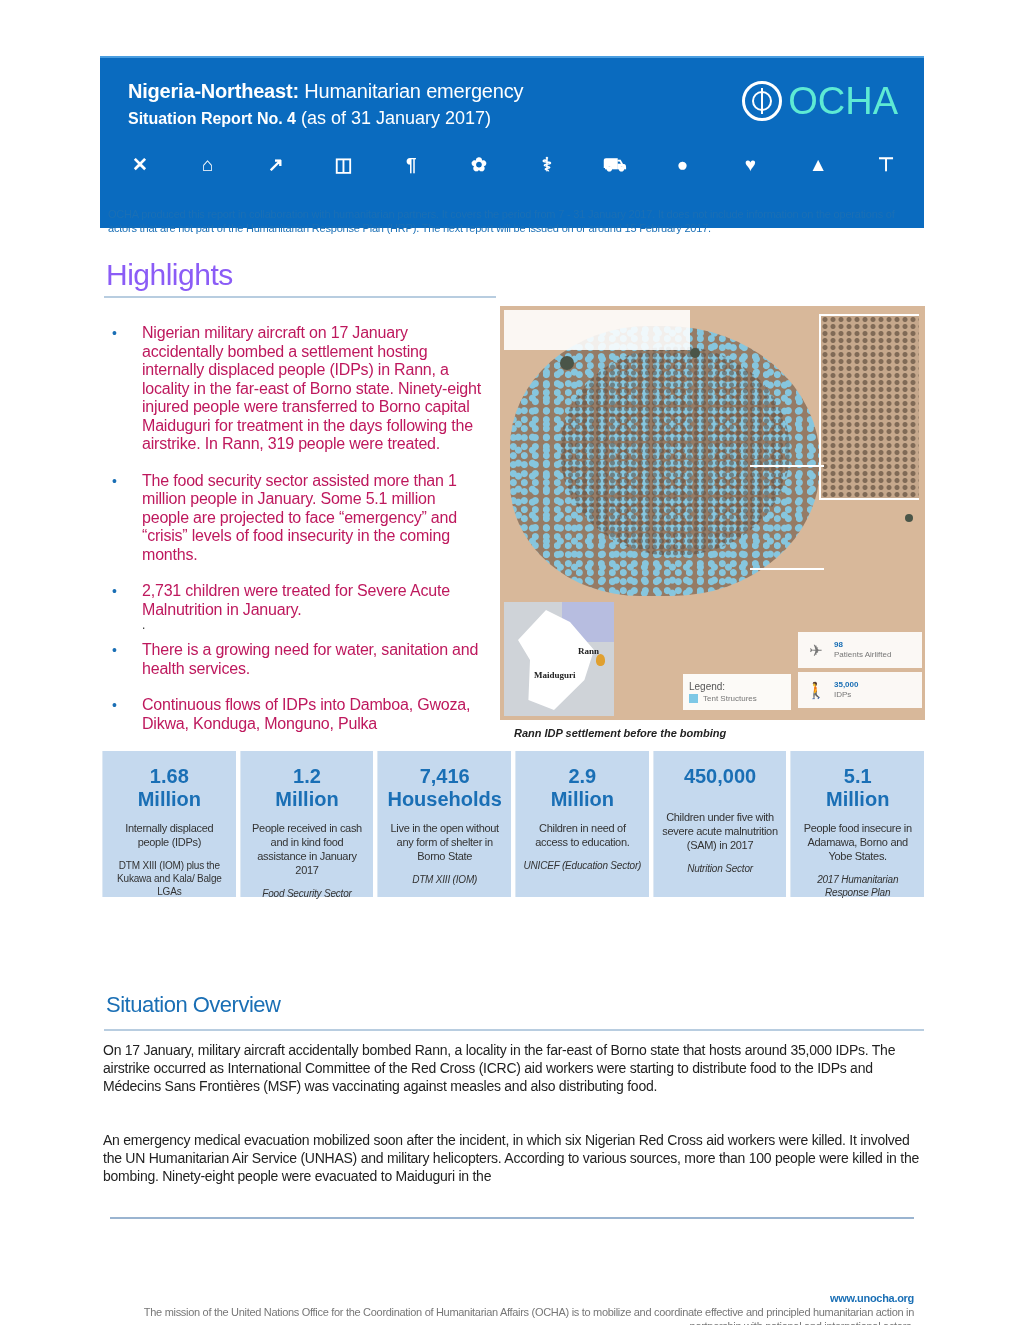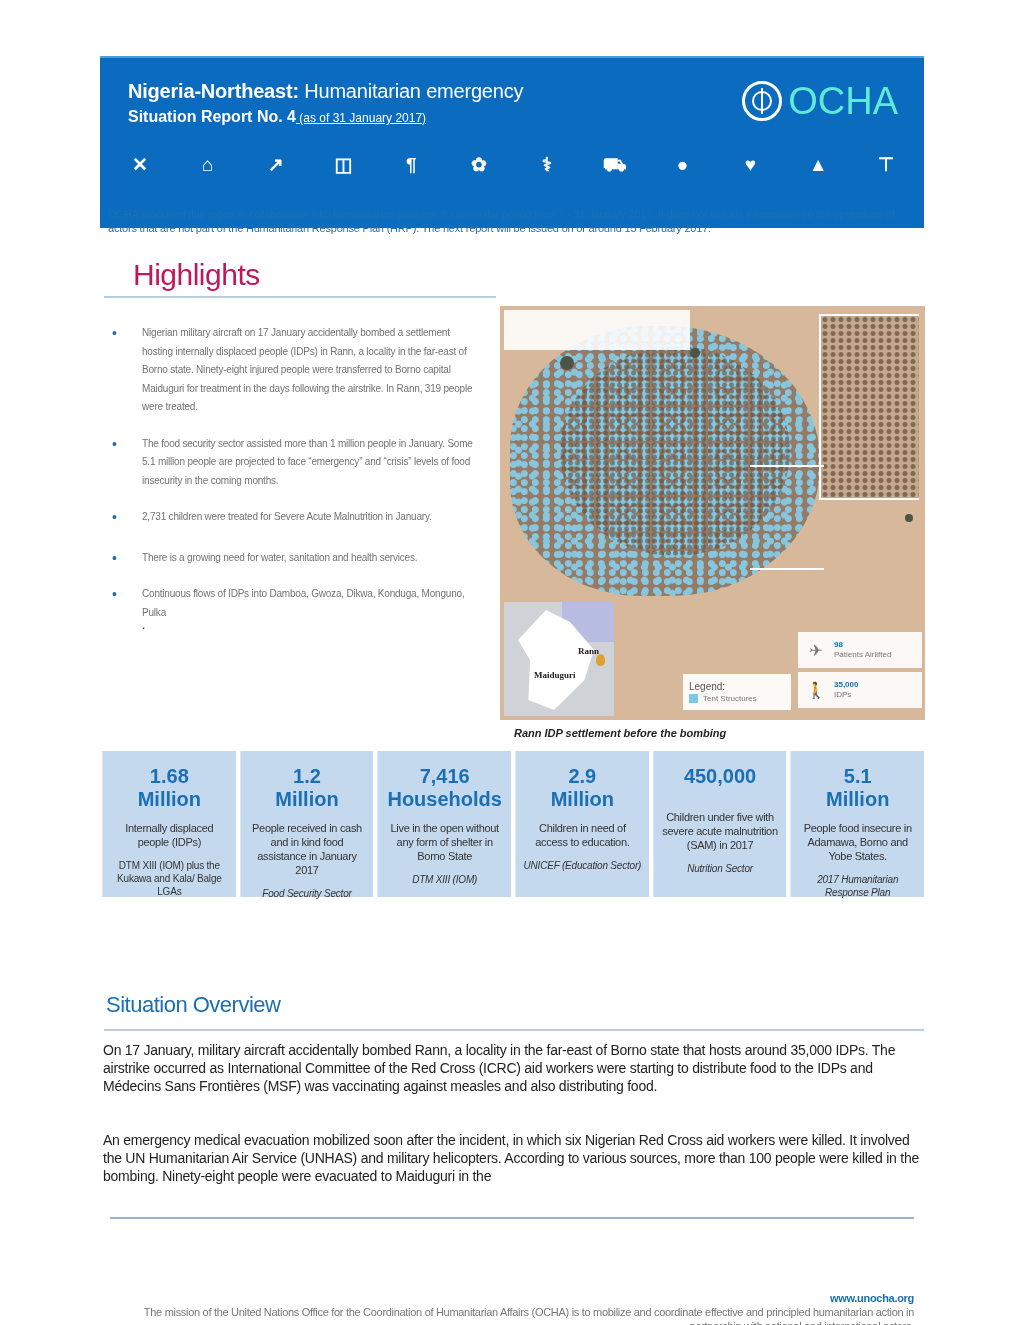--- a/index.html
+++ b/index.html
@@ -2,36 +2,36 @@
 <html><head>
 <meta charset="utf-8">
 <style>
   html, body { margin: 0; padding: 0; background: #ffffff; }
   body { width: 1024px; height: 1325px; position: relative; font-family: "Liberation Sans", sans-serif; color: #333; overflow: hidden; }
 
   .banner { position: absolute; left: 100px; top: 56px; width: 824px; height: 172px; background: #0a6bbf; border-top: 2px solid #4a9ee0; box-sizing: border-box; }
   .banner .title1 { position: absolute; left: 28px; top: 22px; font-size: 20px; color: #fff; letter-spacing: -0.2px; }
   .banner .title1 b { font-weight: bold; }
   .banner .title2 { position: absolute; left: 28px; top: 50px; font-size: 16px; color: #fff; }
-  .banner .title2 .sm { font-size: 12px; text-decoration: underline; }
+  .banner .title2 .sm { font-size: 18px; }
   .logo { position: absolute; right: 26px; top: 20px; height: 46px; display: flex; align-items: center; }
   .logo .emblem { width: 40px; height: 40px; border-radius: 50%; border: 3px solid #fff; box-sizing: border-box; position: relative; margin-right: 6px; }
   .logo .emblem::before { content: ""; position: absolute; left: 7px; top: 7px; width: 20px; height: 20px; border-radius: 50%; border: 2px solid #fff; box-sizing: border-box; }
   .logo .emblem::after { content: ""; position: absolute; left: 16px; top: 4px; width: 2px; height: 26px; background: #fff; }
   .logo .word { font-size: 38px; color: #5eead4; letter-spacing: 0px; font-weight: normal; }
   .icons { position: absolute; left: 28px; top: 92px; width: 770px; height: 30px; display: flex; justify-content: space-between; align-items: center; }
   .icons .ic { width: 24px; height: 24px; color: #fff; font-size: 19px; line-height: 24px; text-align: center; font-weight: bold; }
 
   .intro { position: absolute; left: 108px; top: 207px; width: 812px; font-size: 11px; line-height: 14px; color: #1a6fb5; letter-spacing: -0.2px; }
 
-  .h-highlights { position: absolute; left: 106px; top: 258px; font-size: 30px; color: #be185d; letter-spacing: -0.5px; margin-left: 27px; }
+  .h-highlights { position: absolute; left: 106px; top: 258px; font-size: 30px; color: #8b5cf6; letter-spacing: -0.5px; }
   .rule-hl { position: absolute; left: 104px; top: 296px; width: 392px; height: 2px; background: #b8cde0; }
 
   .bullets { position: absolute; left: 112px; top: 324px; width: 370px; margin: 0; padding: 0; list-style: none; }
-  .bullets li { position: relative; padding-left: 30px; font-size: 10px; line-height: 18.5px; color: #737373; margin-bottom: 18px; letter-spacing: -0.2px; }
+  .bullets li { position: relative; padding-left: 30px; font-size: 16px; line-height: 18.5px; color: #be185d; margin-bottom: 18px; letter-spacing: -0.2px; }
   .bullets li::before { content: "•"; position: absolute; left: 0; top: 0; color: #1a6fb5; font-size: 14px; }
   .bullets li.dotgap { margin-bottom: 4px; }
   .dot-sep { position: absolute; left: 142px; top: 618px; font-size: 12px; color: #333; }
 
   .map { position: absolute; left: 500px; top: 306px; width: 425px; height: 414px; background: #d8b89a; overflow: hidden; }
   .map .settle { position: absolute; left: 10px; top: 20px; width: 310px; height: 270px; border-radius: 45% 50% 48% 42%; background:
       radial-gradient(circle at 30% 40%, #7ec8e6 0 3px, transparent 4px),
       radial-gradient(circle at 60% 55%, #7ec8e6 0 3px, transparent 4px),
       #8e7560; background-size: 11px 9px, 14px 13px; opacity: 0.9; }
   .map .settle2 { position: absolute; left: 60px; top: 40px; width: 230px; height: 210px; border-radius: 50%; background:

